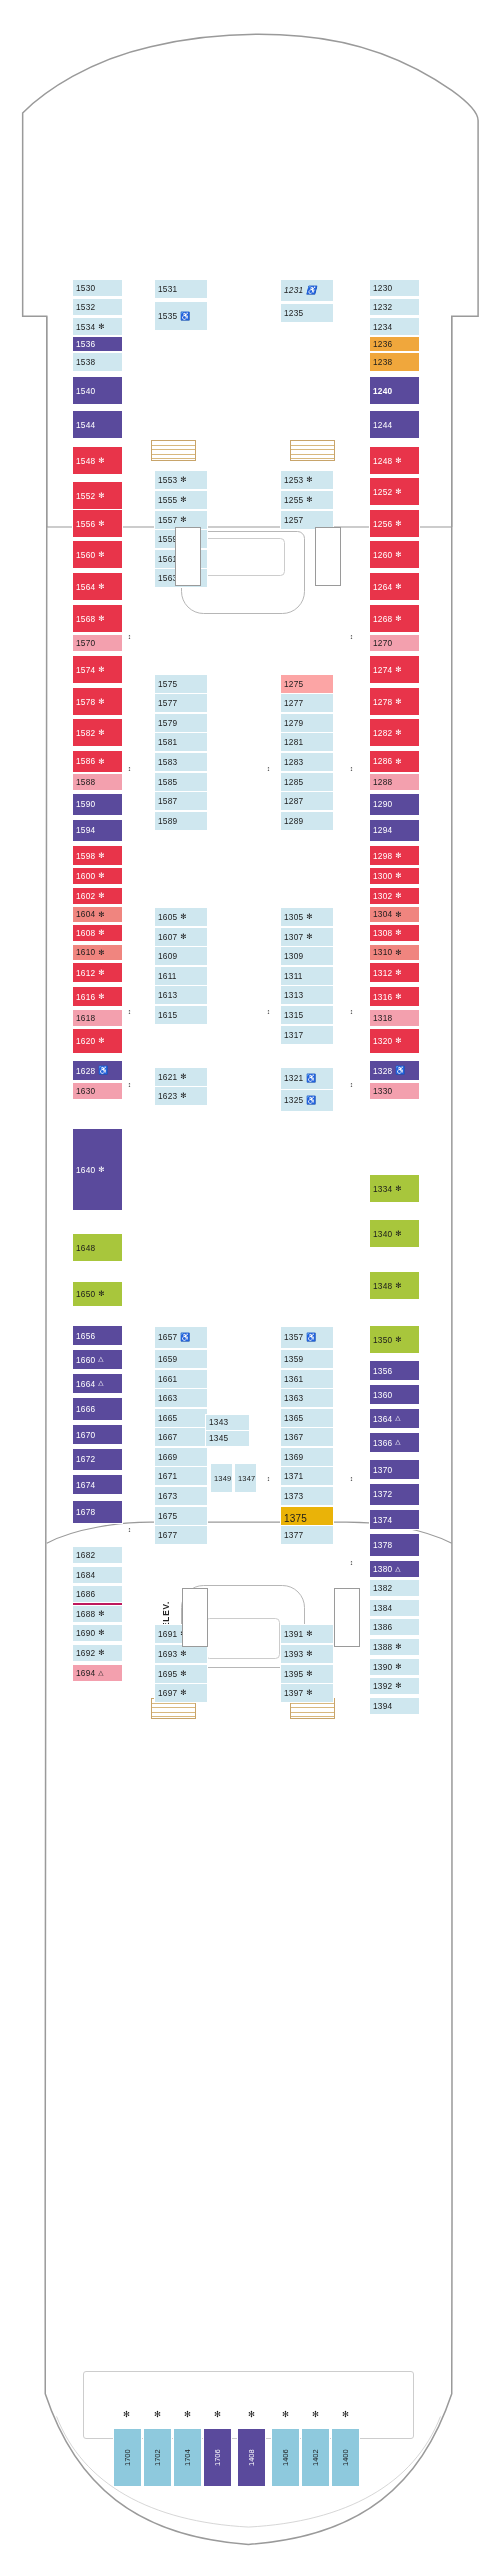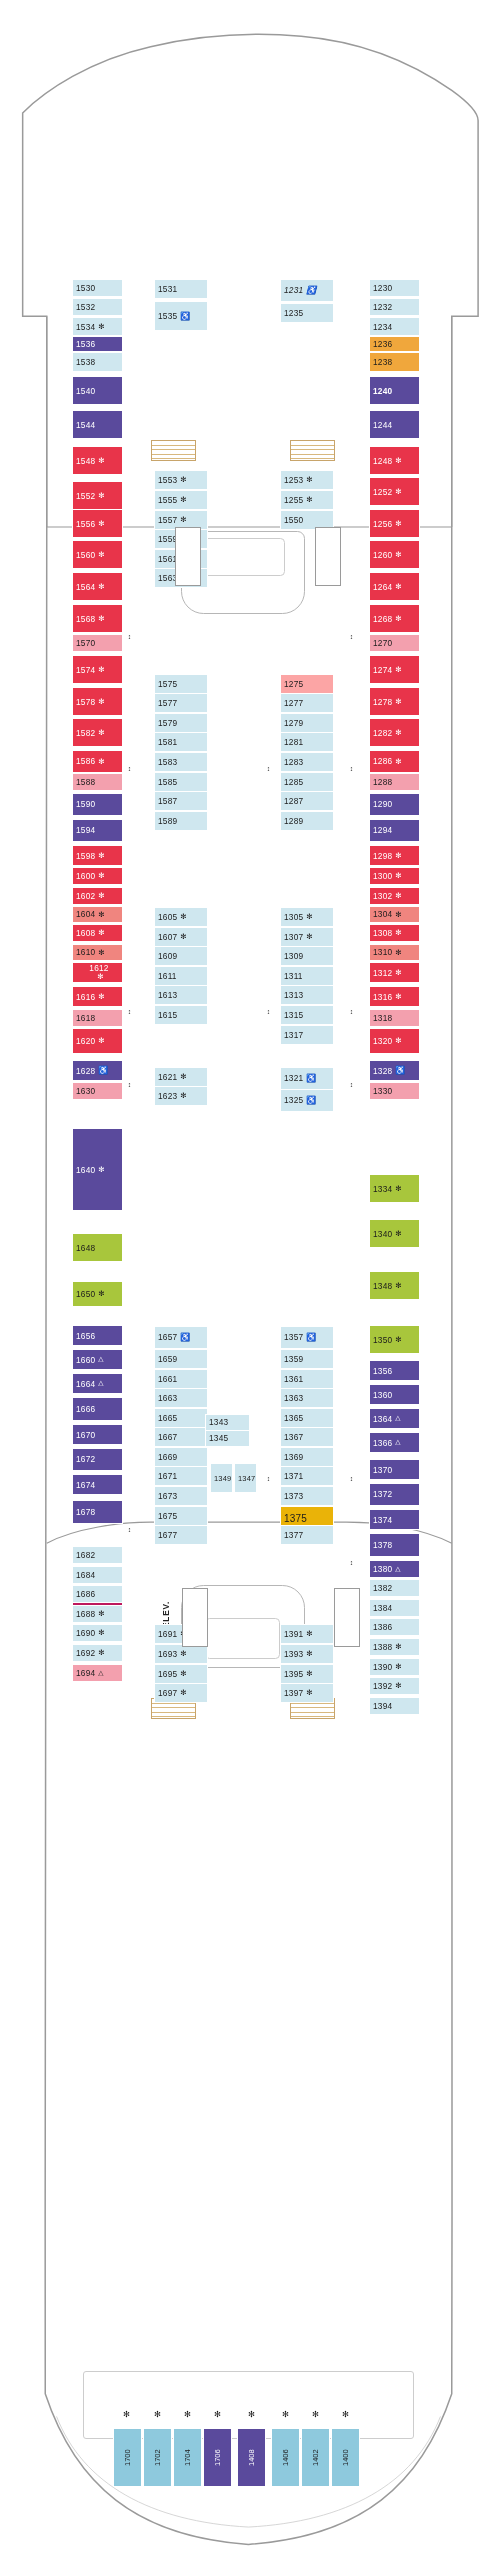--- a/index.html
+++ b/index.html
@@ -252,21 +252,21 @@
         <span class="star">✻</span>
       </div>
       <div class="cabin" style="left: 72px; top: 924px; width: 51px; height: 18px; background: rgb(232, 52, 74); color: rgb(255, 255, 255); font-size: 8.3px;">
         <span class="num">1608</span>
         <span class="star">✻</span>
       </div>
       <div class="cabin" style="left: 72px; top: 944px; width: 51px; height: 16.6px; background: rgb(240, 133, 127); color: rgb(28, 28, 28); font-size: 8.3px;">
         <span class="num">1610</span>
         <span class="star">✻</span>
       </div>
-      <div class="cabin" style="left: 72px; top: 962px; width: 51px; height: 21px; background: rgb(232, 52, 74); color: rgb(255, 255, 255); font-size: 8.3px; flex-direction: column;">
+      <div class="cabin" style="left: 72px; top: 962px; width: 51px; height: 21px; background: rgb(232, 52, 74); color: rgb(255, 255, 255); font-size: 8.3px;">
         <span class="num">1612</span>
         <span class="star">✻</span>
       </div>
       <div class="cabin" style="left: 72px; top: 986px; width: 51px; height: 21px; background: rgb(232, 52, 74); color: rgb(255, 255, 255); font-size: 8.3px;">
         <span class="num">1616</span>
         <span class="star">✻</span>
       </div>
       <div class="cabin" style="left: 72px; top: 1009px; width: 51px; height: 18px; background: rgb(243, 160, 174); color: rgb(28, 28, 28); font-size: 8.3px;">
         <span class="num">1618</span>
       </div>
@@ -501,21 +501,21 @@
       </div>
       <div class="cabin" style="left: 280px; top: 470px; width: 54px; height: 19.6px; background: rgb(207, 231, 239); color: rgb(28, 28, 28); font-size: 8.3px;">
         <span class="num">1253</span>
         <span class="star">✻</span>
       </div>
       <div class="cabin" style="left: 280px; top: 490px; width: 54px; height: 19.6px; background: rgb(207, 231, 239); color: rgb(28, 28, 28); font-size: 8.3px;">
         <span class="num">1255</span>
         <span class="star">✻</span>
       </div>
       <div class="cabin" style="left: 280px; top: 510px; width: 54px; height: 19.6px; background: rgb(207, 231, 239); color: rgb(28, 28, 28); font-size: 8.3px;">
-        <span class="num">1550</span>
+        <span class="num">1257</span>
       </div>
       <div class="cabin" style="left: 280px; top: 674px; width: 54px; height: 19.6px; background: #fca5a5; color: rgb(28, 28, 28); font-size: 8.3px;">
         <span class="num">1275</span>
       </div>
       <div class="cabin" style="left: 280px; top: 693px; width: 54px; height: 19.6px; background: rgb(207, 231, 239); color: rgb(28, 28, 28); font-size: 8.3px;">
         <span class="num">1277</span>
       </div>
       <div class="cabin" style="left: 280px; top: 713px; width: 54px; height: 19.6px; background: rgb(207, 231, 239); color: rgb(28, 28, 28); font-size: 8.3px;">
         <span class="num">1279</span>
       </div>

